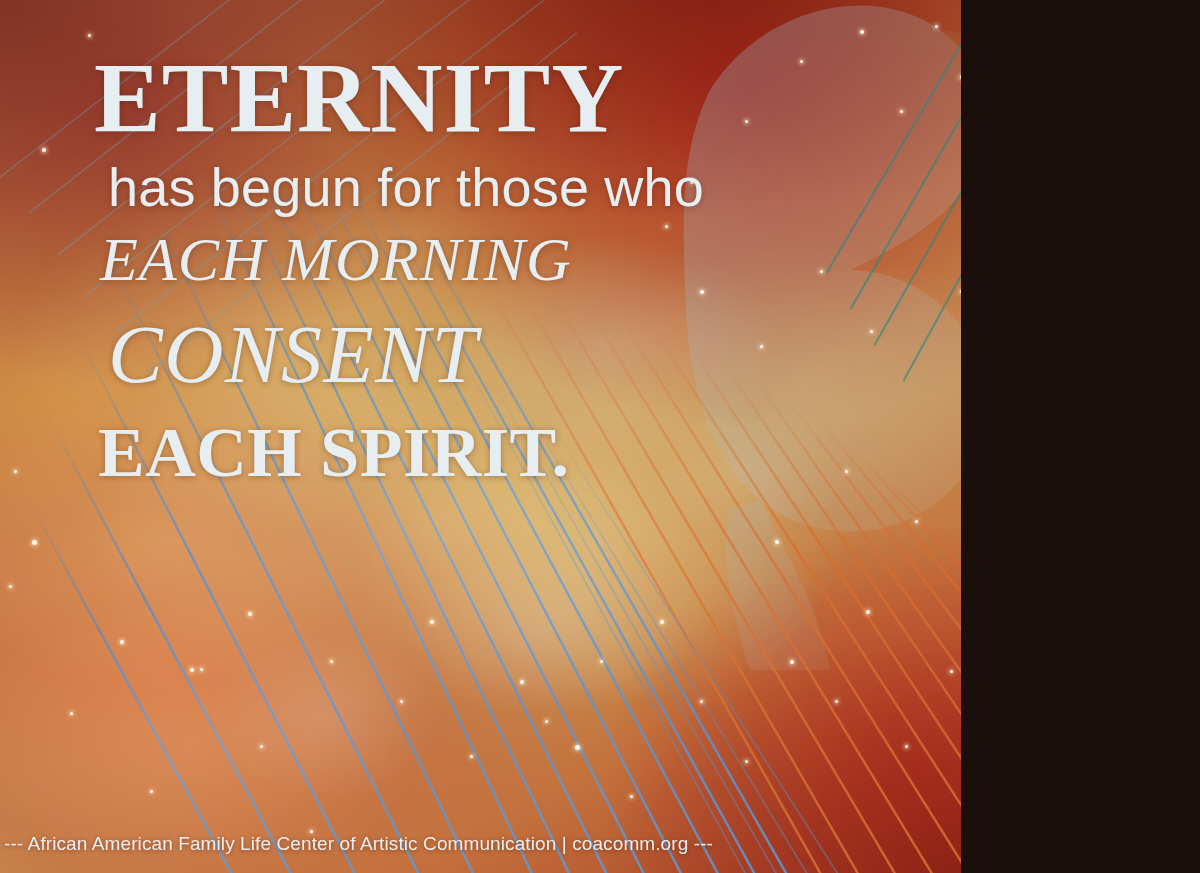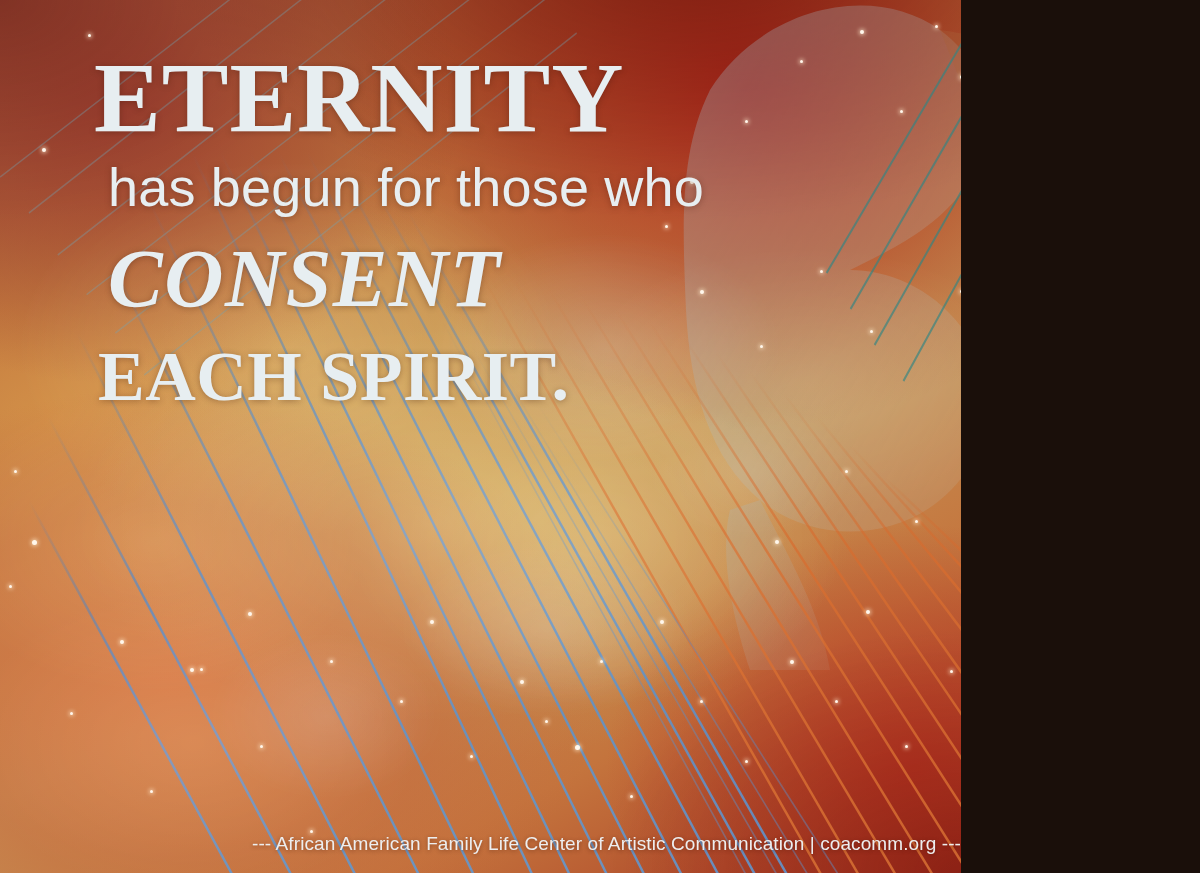--- a/index.html
+++ b/index.html
@@ -137,21 +137,21 @@
     font-style: italic;
     font-weight: 400;
     font-size: 62px;
     letter-spacing: 1px;
     margin-top: 14px;
     margin-left: 14px;
   }
   .l-consent {
     font-family: "Liberation Serif", "DejaVu Serif", serif;
     font-style: italic;
-    font-weight: 700;
+    font-weight: 400;
     font-size: 82px;
     letter-spacing: 1.5px;
     margin-top: 24px;
     margin-left: 22px;
   }
   .l-tobeled {
     font-family: "Liberation Sans", "DejaVu Sans", sans-serif;
     font-weight: 300;
     font-size: 62px;
     letter-spacing: .2px;
@@ -165,21 +165,21 @@
     letter-spacing: .5px;
     margin-top: 22px;
     margin-left: 12px;
   }
 
   
   .footer {
     position: absolute;
     left: 4px; right: 0;
     bottom: 18px;
-    text-align: right;
+    text-align: left;
     z-index: 20;
   }
   .footer-text {
     display: inline-block;
     color: #edeeef;
     font-family: "Liberation Sans", "DejaVu Sans", sans-serif;
     font-size: 19px;
     font-weight: 400;
     letter-spacing: .1px;
     text-shadow: 0 1px 4px rgba(60,20,10,.45);
@@ -375,20 +375,21 @@
     <span class="star" style="left:665px;  top:225px; width:3px;height:3px;"></span>
     <span class="star" style="left:915px;  top:520px; width:3px;height:3px;"></span>
     <span class="star" style="left:845px;  top:470px; width:3px;height:3px;"></span>
     <span class="star" style="left:775px;  top:540px; width:4px;height:4px;"></span>
     <span class="star" style="left:1040px;top:560px; width:3px;height:3px;"></span>
   </div>
 
   <div class="quote">
     <div class="line l-eternity">ETERNITY</div>
     <div class="line l-hasbegun">has begun for those who</div>
+    <div class="line l-eachmorning">EACH MORNING</div>
     <div class="line l-consent">CONSENT</div>
     <div class="line l-holyspirit">EACH SPIRIT.</div>
   </div>
 
   <div class="footer">
     <span class="footer-text">--- African American Family Life Center of Artistic Communication | coacomm.org ---</span>
   </div>
 
 </div>
 

